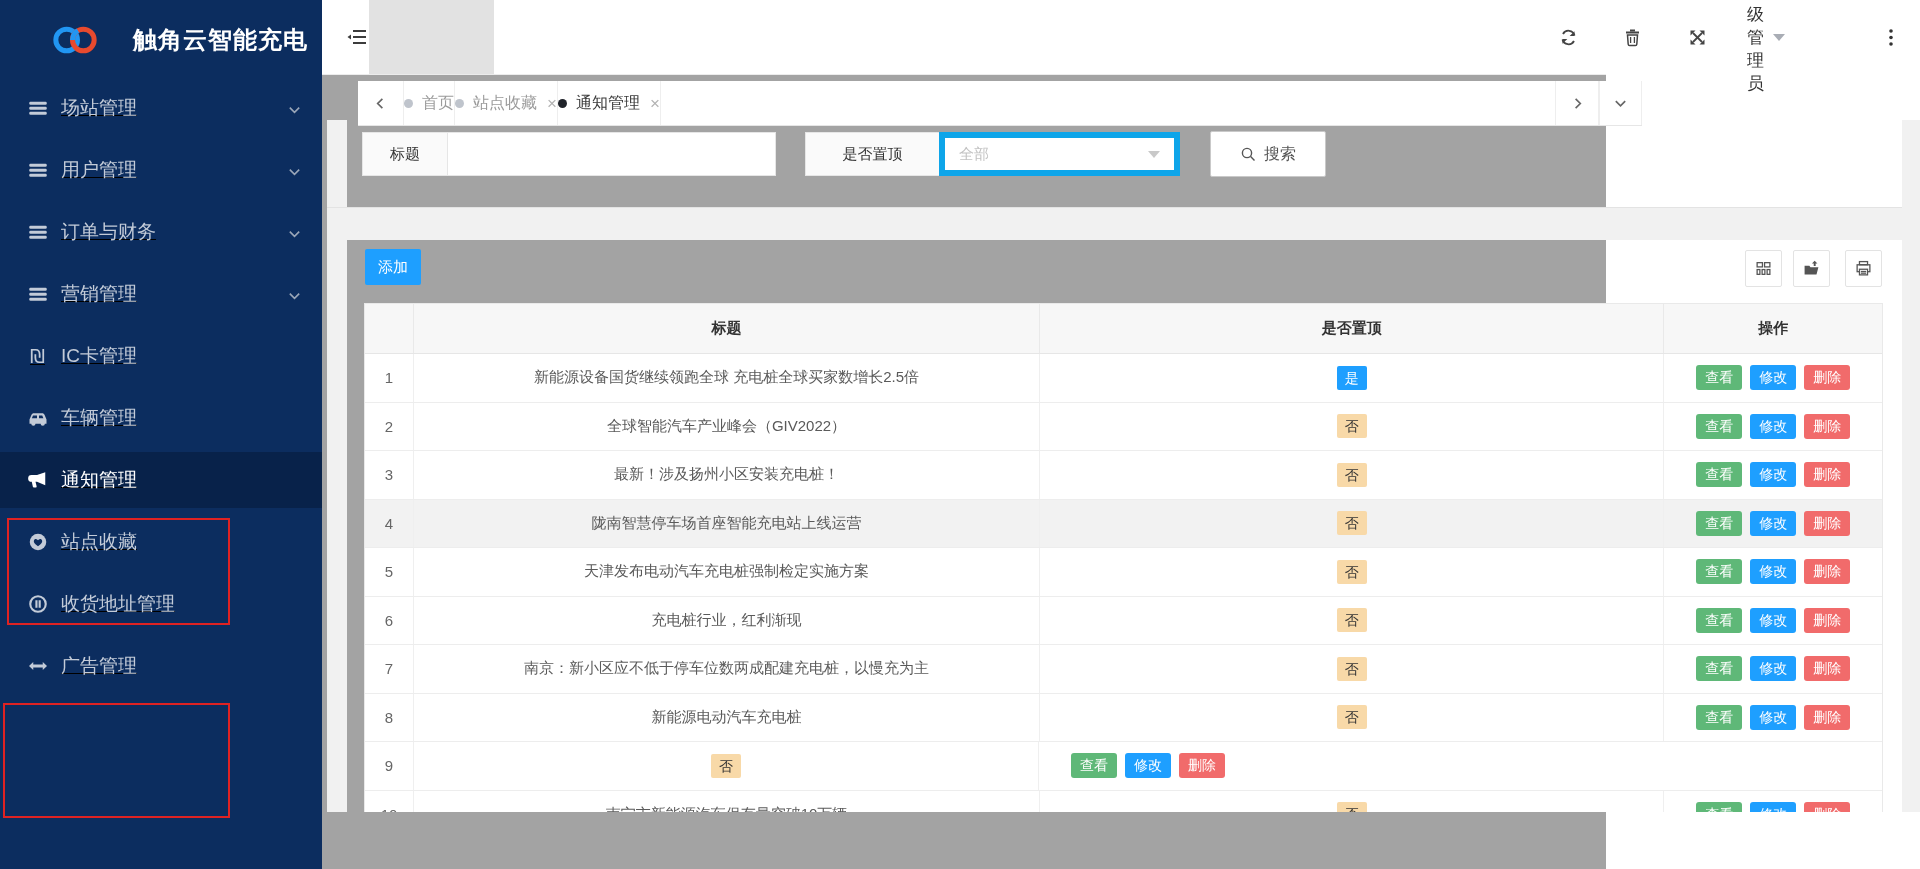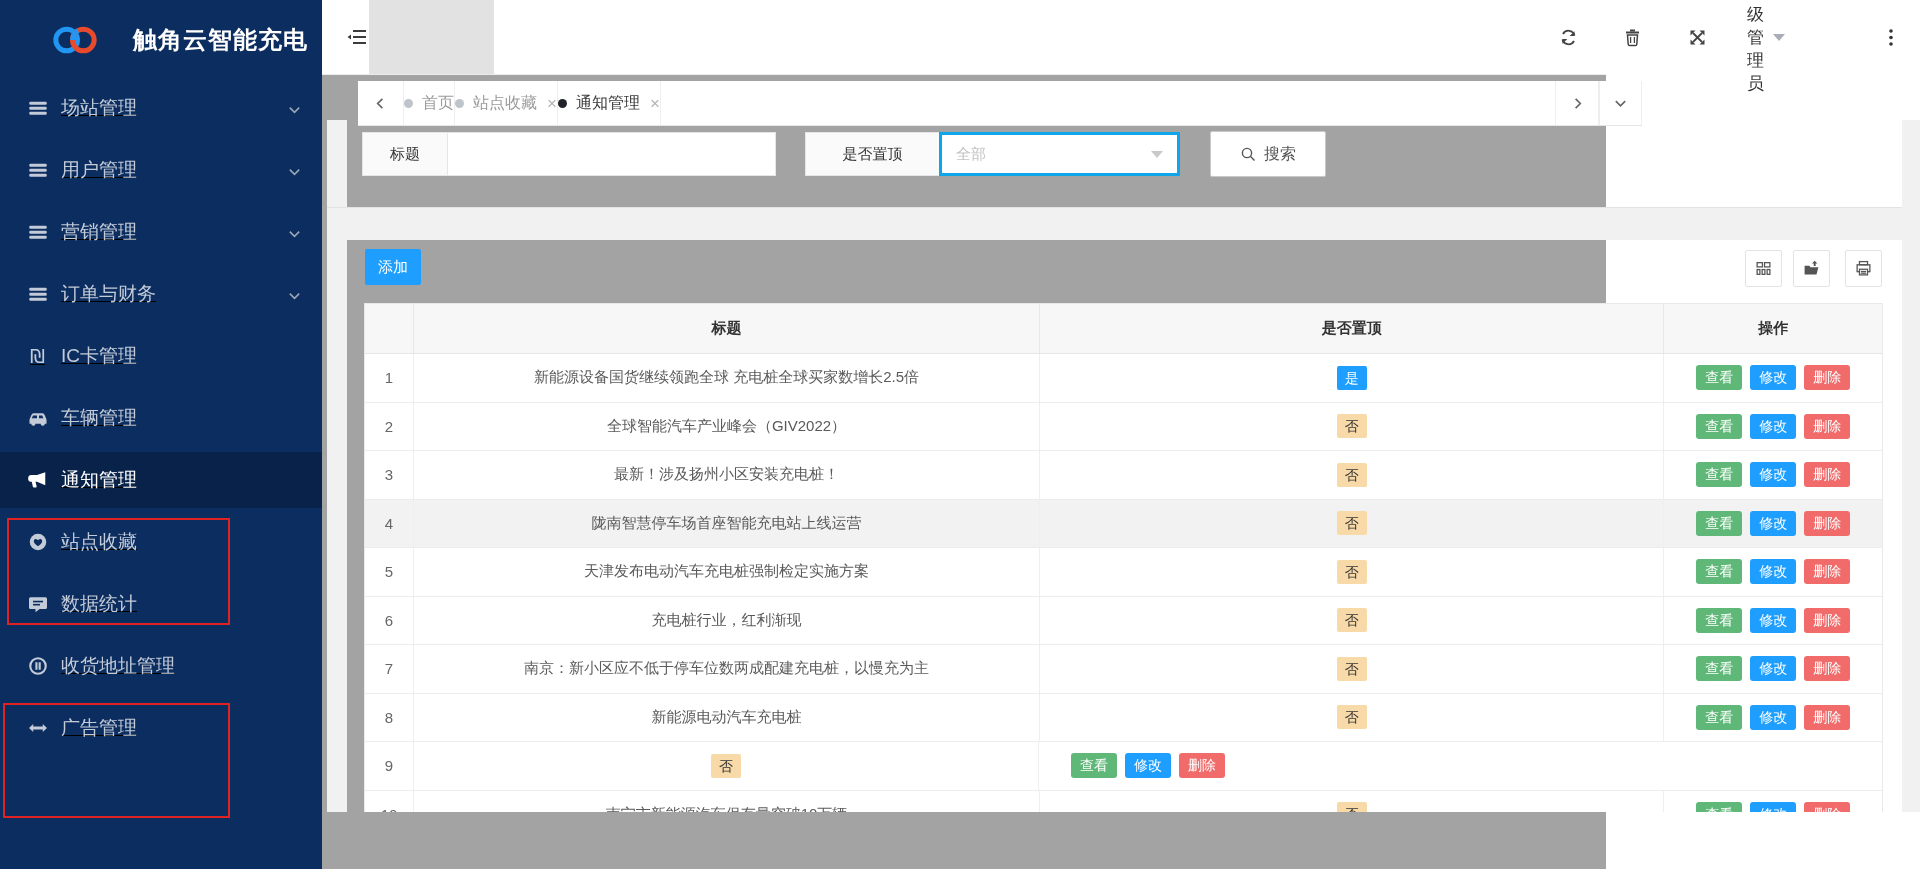--- a/index.html
+++ b/index.html
@@ -62,21 +62,21 @@
   .band{position:absolute;left:5px;top:207px;width:1575px;height:33px;background:var(--page-bg);border-top:1px solid #e3e3e3;box-sizing:border-box;}
   .right-strip{position:absolute;left:1580px;top:120px;width:18px;height:692px;background:var(--page-bg);}
 
   
   .f-label{position:absolute;top:132px;height:44px;box-sizing:border-box;background:#fafafa;border:1px solid #e6e6e6;
     display:flex;align-items:center;justify-content:center;font-size:15px;color:#333;}
   .f-label1{left:40px;width:86px;}
   .f-label2{left:483px;width:135px;}
   .f-input{position:absolute;left:125px;top:132px;width:329px;height:44px;box-sizing:border-box;border:1px solid #e6e6e6;
     padding:0 10px;font-size:15px;color:#333;outline:none;font-family:inherit;}
-  .f-select{position:absolute;left:617px;top:132px;width:241px;height:44px;box-sizing:border-box;border:3px solid #0ea5e9;
+  .f-select{position:absolute;left:617px;top:132px;width:241px;height:44px;box-sizing:border-box;border:6px solid #0ea5e9;
     background:#fff;display:flex;align-items:center;padding:0 14px;font-size:15px;color:#c2c2c2;cursor:pointer;}
   .f-select .caret{position:absolute;right:14px;border-top-color:#c9c9c9;margin:0;}
   .search-btn{position:absolute;left:888px;top:131px;width:116px;height:46px;box-sizing:border-box;background:#fff;
     border:1px solid #c9c9c9;border-radius:2px;display:flex;align-items:center;justify-content:center;
     font-size:16px;color:#555;cursor:pointer;font-family:inherit;}
   .search-btn svg{width:17px;height:17px;margin-right:7px;}
 
   
   .add-btn{position:absolute;left:43px;top:249px;width:56px;height:36px;background:var(--accent);color:#fff;border:none;
     border-radius:2px;font-size:15px;cursor:pointer;font-family:inherit;}
@@ -156,36 +156,36 @@
           </span>
         </li>
         <li>
           <span class="mi">
             <svg viewBox="0 0 16 16" fill="currentColor">
               <rect x="1" y="3" width="14" height="2.4" rx="1"></rect>
               <rect x="1" y="7" width="14" height="2.4" rx="1"></rect>
               <rect x="1" y="11" width="14" height="2.4" rx="1"></rect>
             </svg>
           </span>
-          <span class="ml">营销管理</span>
+          <span class="ml">订单与财务</span>
           <span class="chev">
             <svg viewBox="0 0 16 16">
               <polyline points="3,5.5 8,10.5 13,5.5" fill="none" stroke="currentColor" stroke-width="1.7"></polyline>
             </svg>
           </span>
         </li>
         <li>
           <span class="mi">
             <svg viewBox="0 0 16 16" fill="currentColor">
               <rect x="1" y="3" width="14" height="2.4" rx="1"></rect>
               <rect x="1" y="7" width="14" height="2.4" rx="1"></rect>
               <rect x="1" y="11" width="14" height="2.4" rx="1"></rect>
             </svg>
           </span>
-          <span class="ml">订单与财务</span>
+          <span class="ml">营销管理</span>
           <span class="chev">
             <svg viewBox="0 0 16 16">
               <polyline points="3,5.5 8,10.5 13,5.5" fill="none" stroke="currentColor" stroke-width="1.7"></polyline>
             </svg>
           </span>
         </li>
         <li>
           <span class="mi">
             <span class="sheqel">₪</span>
           </span>
@@ -212,31 +212,20 @@
 
         </li>
         <li>
           <span class="mi">
             <svg viewBox="0 0 16 16">
               <circle cx="8" cy="8" r="6.6" fill="currentColor"></circle>
               <path d="M8 11.4 C5.1 9.3 4.2 7.8 4.8 6.5 c.5-1.1 1.9-1.3 2.7-.4 l.5.5 .5-.5 c.8-.9 2.2-.7 2.7.4 .6 1.3-.3 2.8-3.2 4.9 z" fill="var(--sidebar-bg)"></path>
             </svg>
           </span>
           <span class="ml">站点收藏</span>
-
-        </li>
-        <li>
-          <span class="mi">
-            <svg viewBox="0 0 16 16">
-              <path d="M2 2.5 h12 a1.2 1.2 0 0 1 1.2 1.2 v7 a1.2 1.2 0 0 1 -1.2 1.2 H9.3 L6 14.6 V11.9 H2 a1.2 1.2 0 0 1 -1.2 -1.2 v-7 A1.2 1.2 0 0 1 2 2.5 z" fill="currentColor"></path>
-              <rect x="4" y="5.4" width="8" height="1.3" fill="var(--sidebar-bg)"></rect>
-              <rect x="4" y="7.9" width="5.6" height="1.3" fill="var(--sidebar-bg)"></rect>
-            </svg>
-          </span>
-          <span class="ml">数据统计</span>
 
         </li>
         <li>
           <span class="mi">
             <svg viewBox="0 0 16 16">
               <circle cx="8" cy="8" r="6.2" fill="none" stroke="currentColor" stroke-width="1.7"></circle>
               <rect x="5.9" y="5" width="1.7" height="6" fill="currentColor"></rect>
               <rect x="8.5" y="5" width="1.7" height="6" fill="currentColor"></rect>
             </svg>
           </span>

